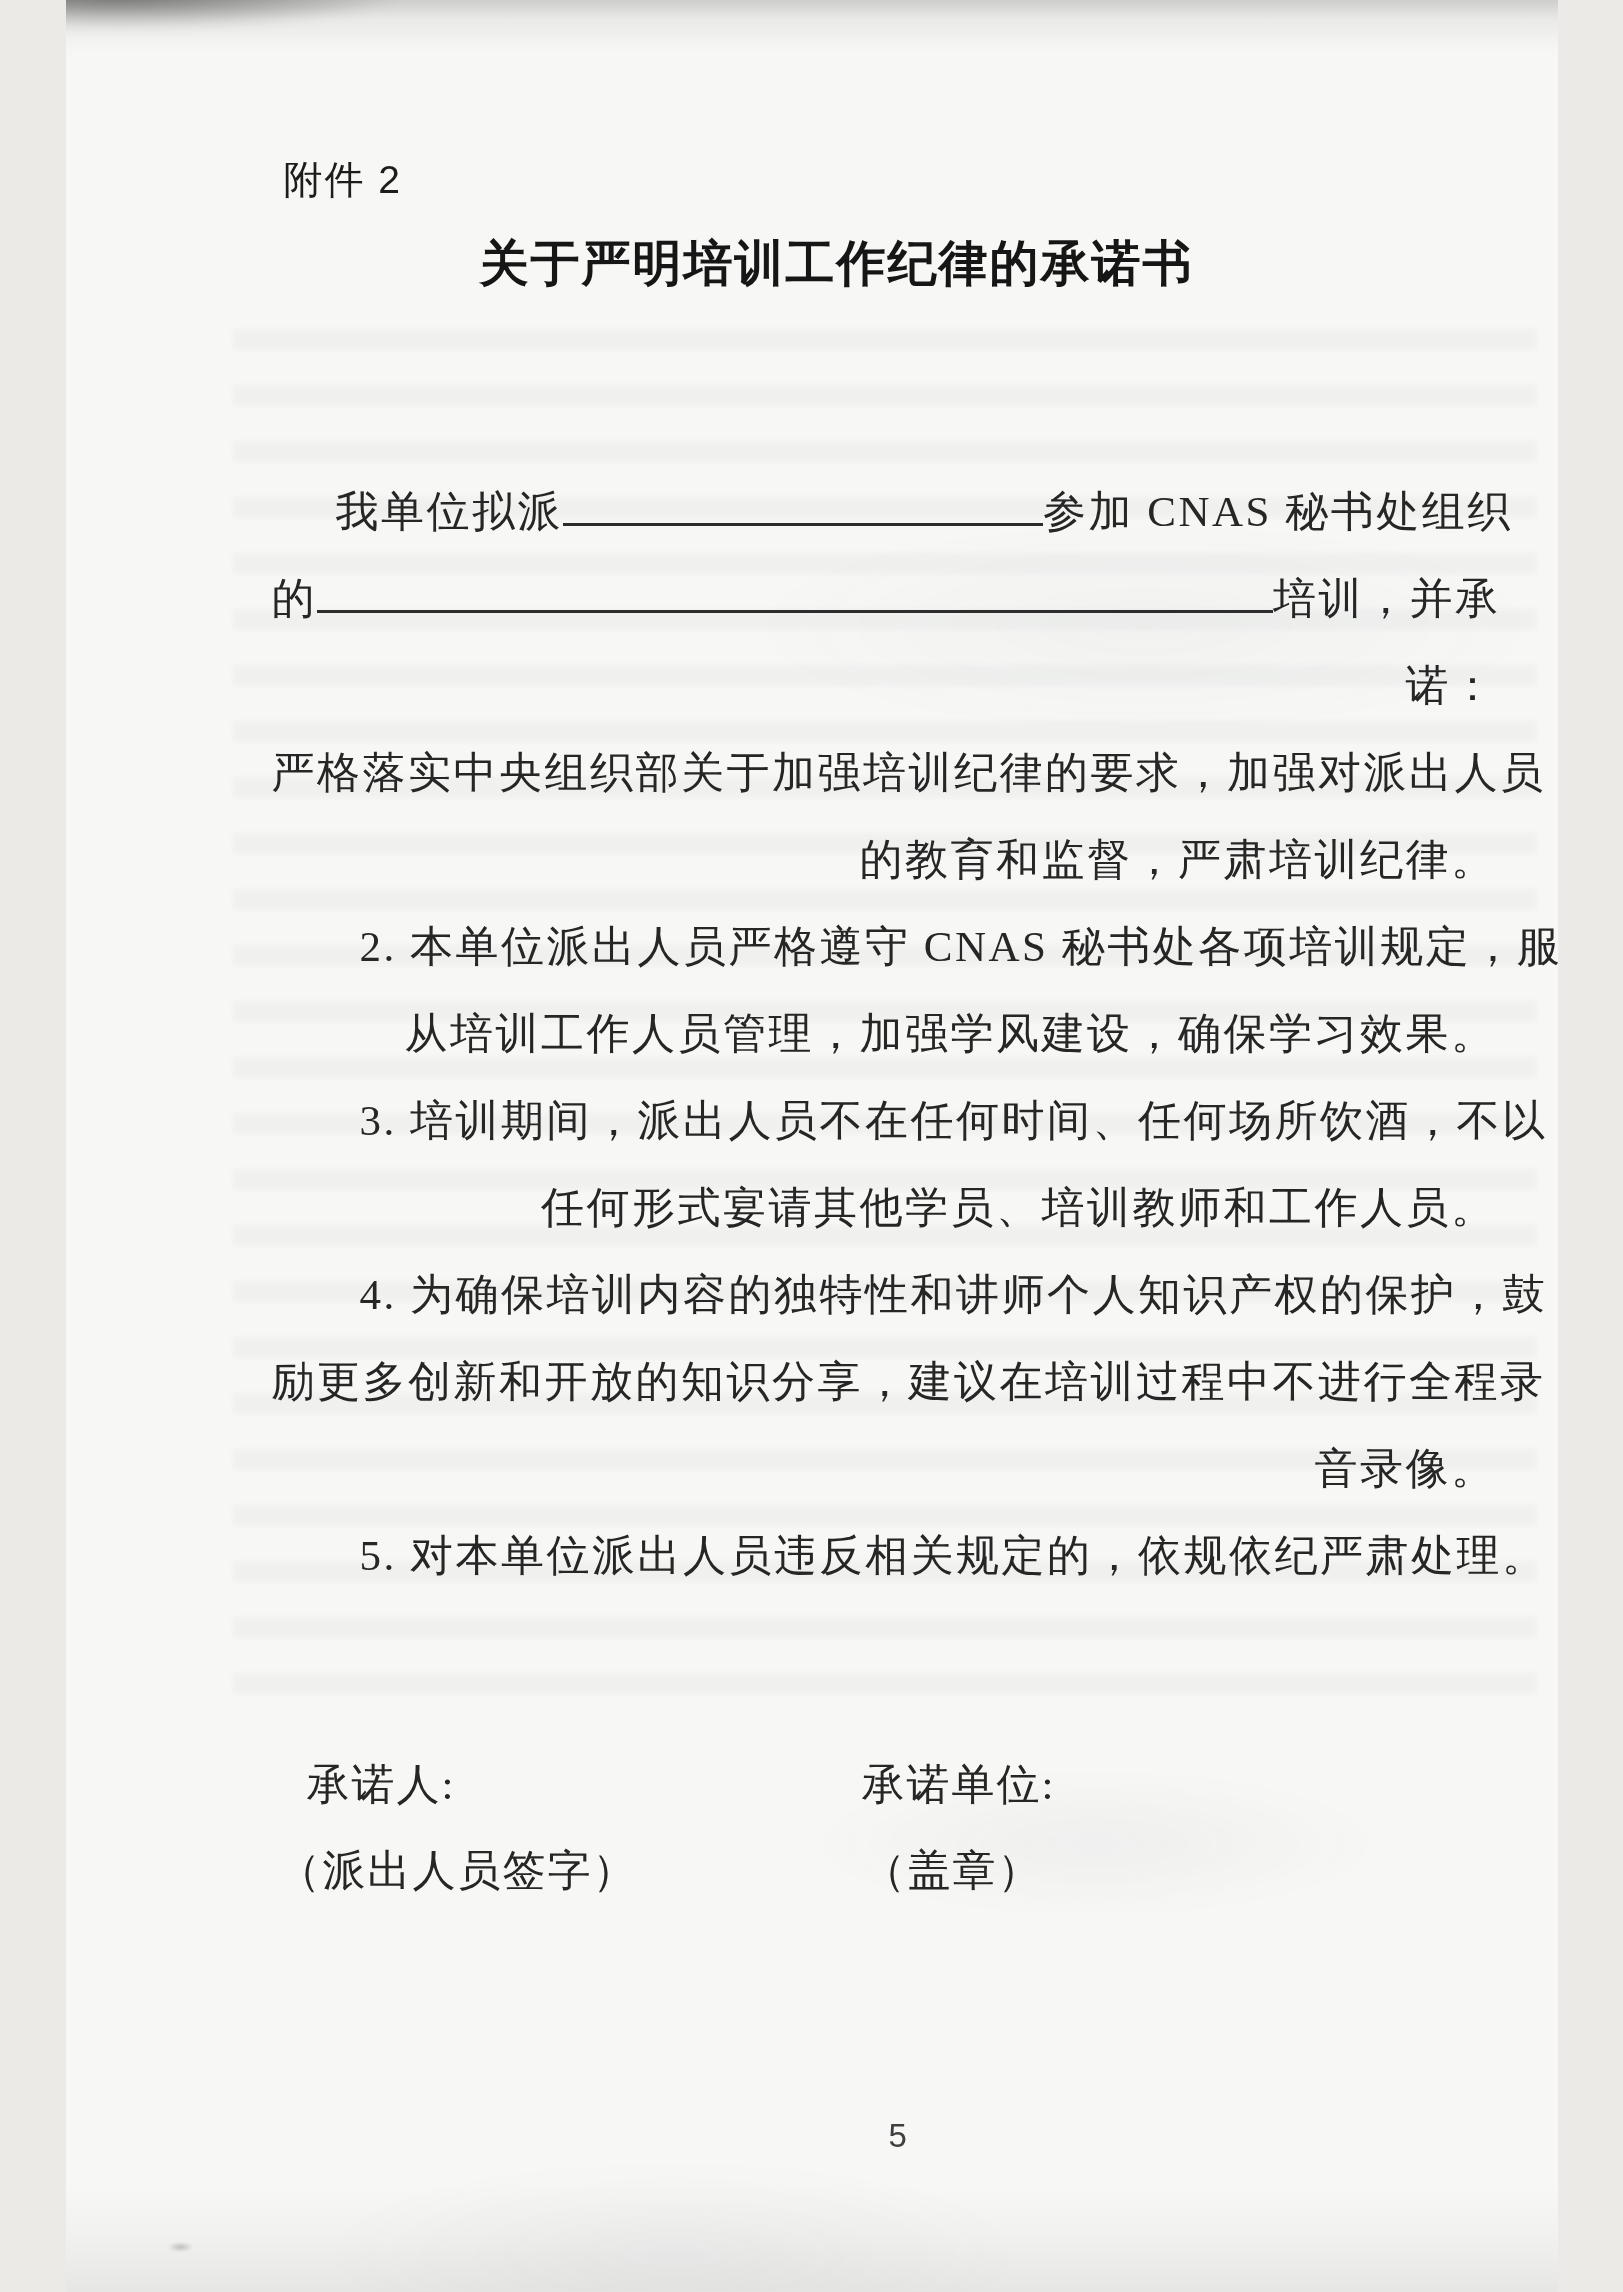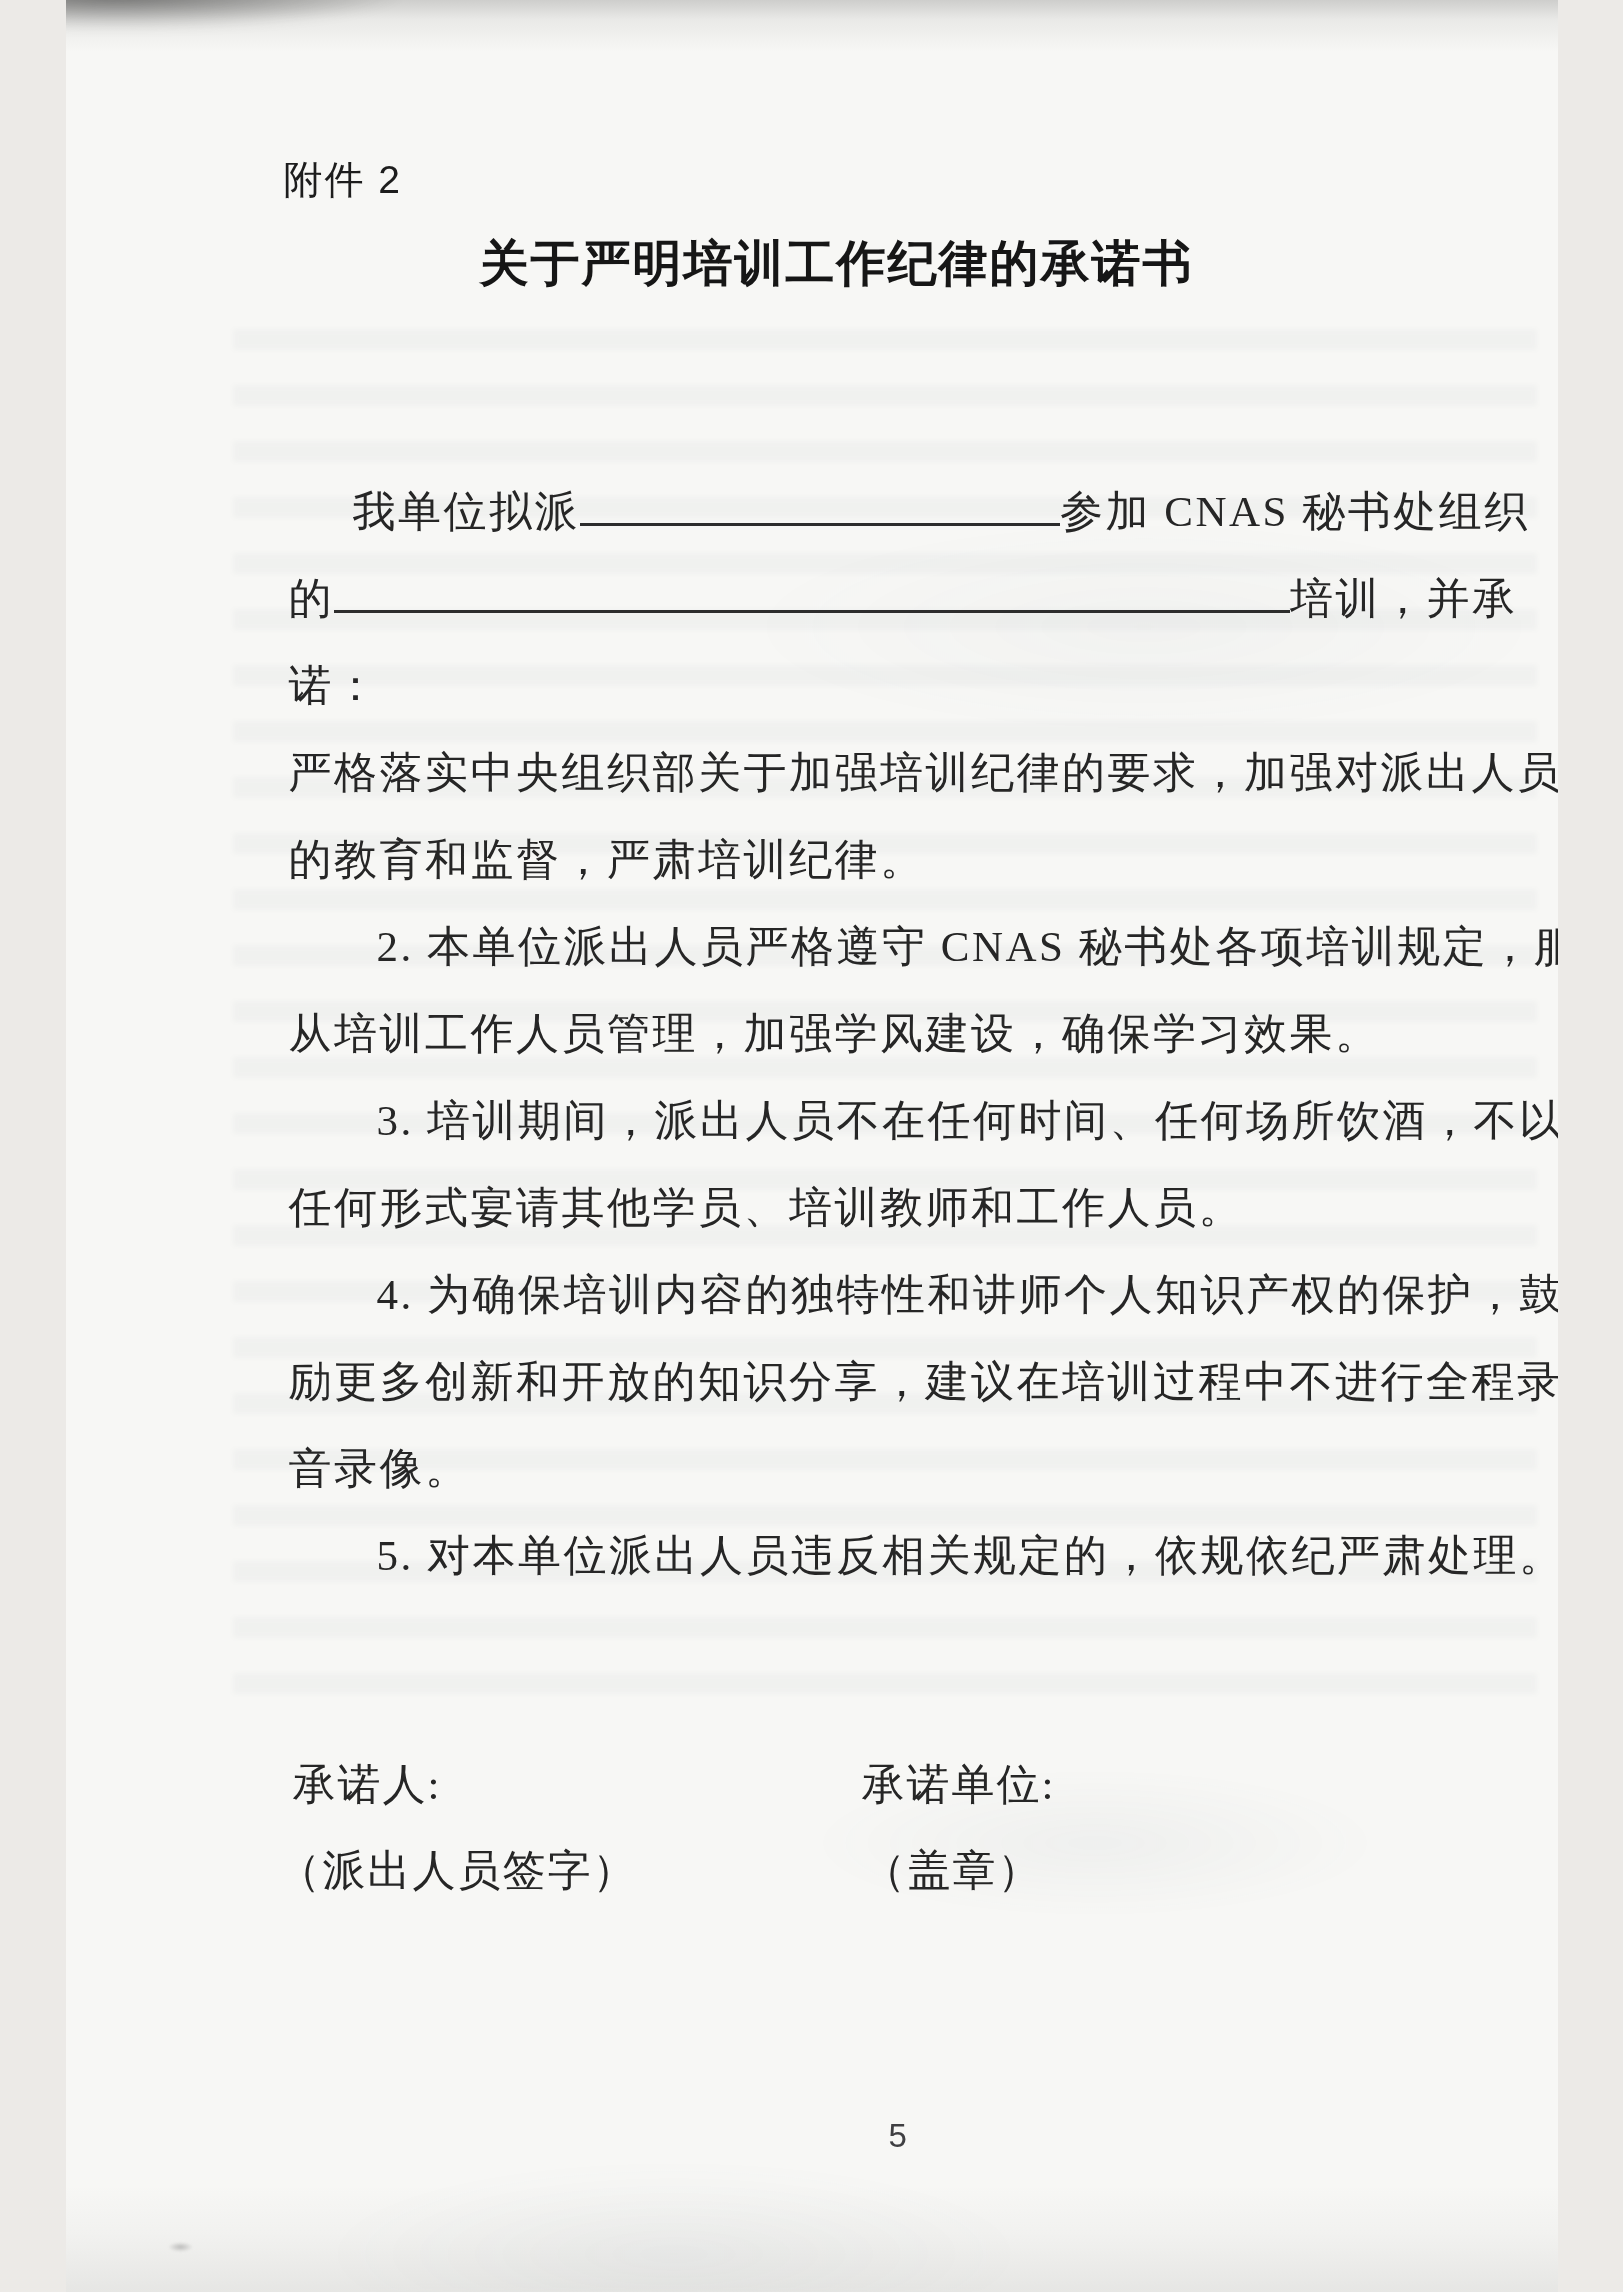--- a/index.html
+++ b/index.html
@@ -57,21 +57,21 @@
     font-family:"Liberation Sans","DejaVu Sans",sans-serif;
     font-weight:500;font-size:39px;line-height:1;letter-spacing:2px;
     color:#1d1d1d;
   }
   .doc-title{
     position:absolute;left:414px;top:237px;
     font-size:49px;line-height:1.1;font-weight:bold;letter-spacing:2px;
     color:#161616;white-space:nowrap;
   }
   .body-block{
-    position:absolute;left:223px;top:468px;width:1225px;
+    position:absolute;left:206px;top:468px;width:1225px;text-align:right;
   }
   .bline{
     height:87px;line-height:87px;
     font-size:43px;letter-spacing:2.5px;white-space:nowrap;
     color:#262626;
   }
   .indent{padding-left:88px;}
   .indent-sm{padding-left:64px;}
   .blank{
     display:inline-block;
@@ -79,21 +79,21 @@
     height:51px;line-height:51px;
     vertical-align:baseline;
   }
   .blank-1{width:480px;}
   .blank-2{width:956px;}
   .sig{
     position:absolute;
     font-size:43px;line-height:1;letter-spacing:2px;
     color:#262626;white-space:nowrap;
   }
-  .sig-promiser      {left:227px;top:1763px;}
+  .sig-promiser      {left:241px;top:1763px;}
   .sig-unit          {left:796px;top:1763px;}
   .sig-promiser-note {left:212px;top:1849px;}
   .sig-unit-note     {left:797px;top:1849px;}
   .sig-date          {left:799px;top:1934px;}
   .sig-date .sp-year {margin-left:127px;}
   .sig-date .sp-month{margin-left:76px;}
   .sig-date .sp-day  {margin-left:63px;}
   .page-number{
     position:absolute;left:823px;top:2119px;
     font-family:"Liberation Sans","DejaVu Sans",sans-serif;

